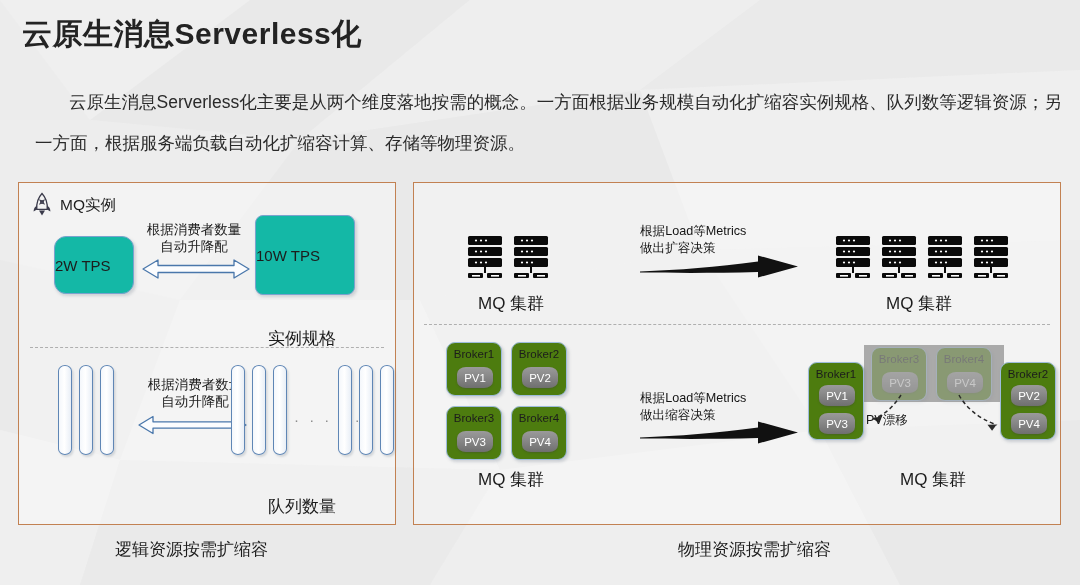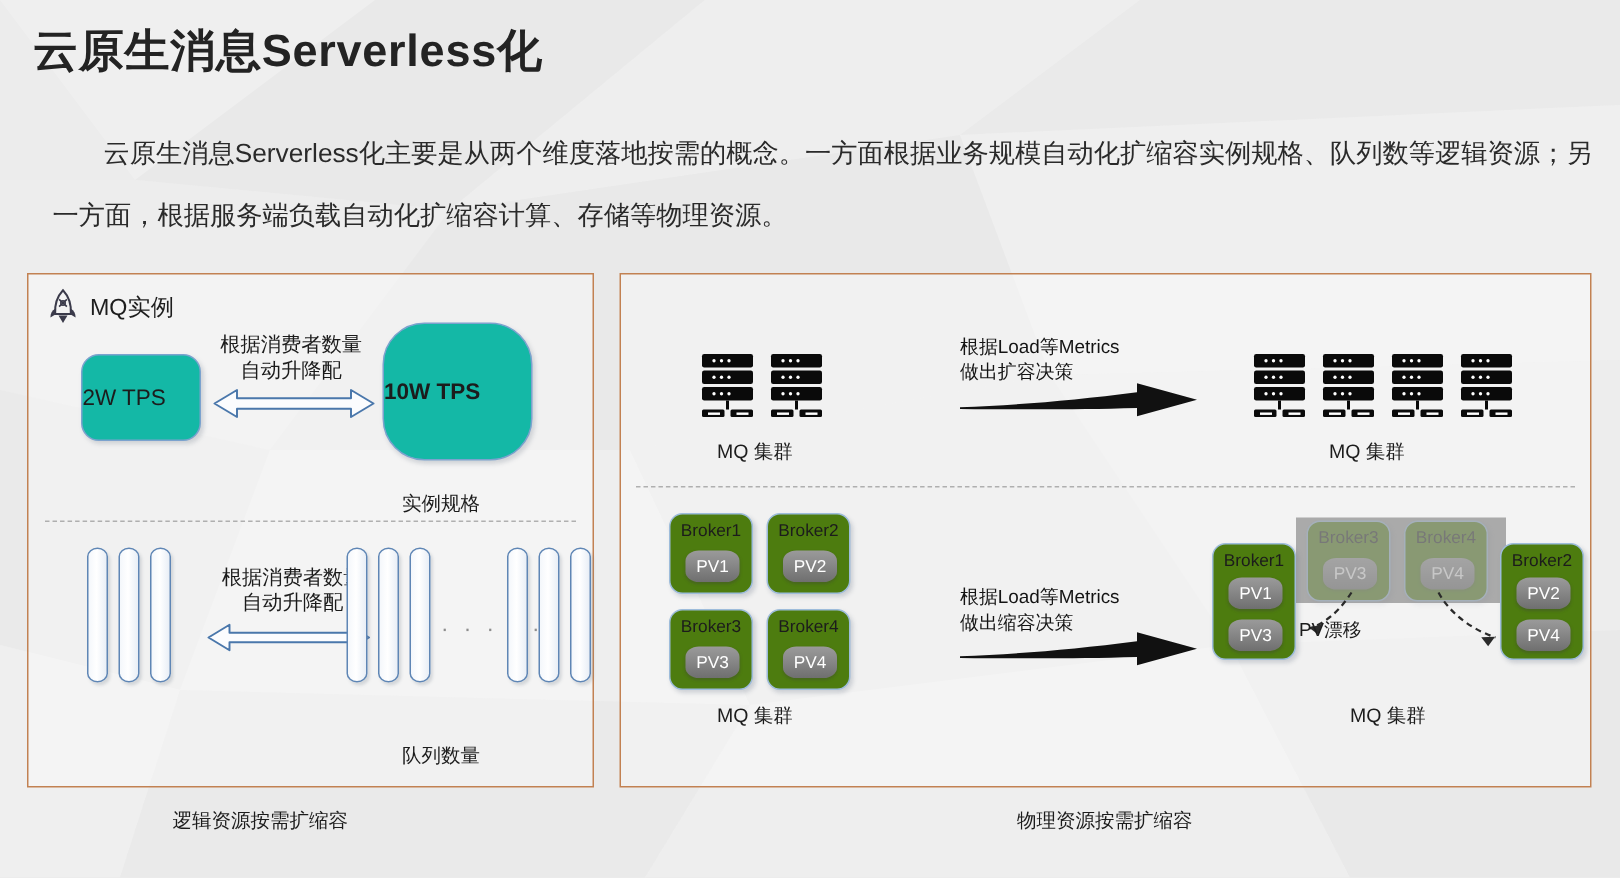--- a/index.html
+++ b/index.html
@@ -31,21 +31,21 @@
     box-sizing:border-box;
   }
   #panel-left{left:18px;top:182px;width:378px;height:343px;}
   #panel-right{left:413px;top:182px;width:648px;height:343px;}
 
   .panel-head{
     position:absolute;display:flex;align-items:center;gap:8px;
     font-size:15.5px;color:#1d1d1d;
   }
   .caption{
-    position:absolute;font-size:13px;color:#1c1c1c;
+    position:absolute;font-size:17px;color:#1c1c1c;
   }
   .sep{
     position:absolute;height:0;border-top:1.6px dashed #9a9a9a;opacity:.75;
   }
 
   
   .rbox{
     position:absolute;box-sizing:border-box;
     background:#14b8a6;border:1.4px solid #7ba2ce;border-radius:12px;
     box-shadow:1.5px 2px 3px rgba(120,130,145,.28);
@@ -133,21 +133,21 @@
         <path d="M7.4 7.6 L12.6 12.4 M12.6 7.6 L7.4 12.4" stroke="#3a3a4a" stroke-width="1.1" fill="none"></path>
         <circle cx="10" cy="10" r="1.5" fill="none" stroke="#3a3a4a" stroke-width="1"></circle>
       </svg>
     </span>
     <span>MQ实例</span>
   </div>
 
   <div class="rbox" style="left:54px;top:236px;width:80px;height:58px;">
     <span>2W TPS</span>
   </div>
-  <div class="rbox" style="left:255px;top:215px;width:100px;height:92px;border-radius:28px;font-weight:bold;">
+  <div class="rbox" style="left:255px;top:215px;width:100px;height:80px;border-radius:8px;">
     <span>10W TPS</span>
   </div>
 
   <div class="lbl" style="left:137px;top:221px;width:114px;">
     <div>根据消费者数量</div>
     <div>自动升降配</div>
   </div>
 
   <svg class="ab" style="left:142px;top:256px;" width="108" height="26">
     <path d="M1,13 L16,4 L16,9.5 L92,9.5 L92,4 L107,13 L92,22 L92,16.5 L16,16.5 L16,22 Z" fill="#fbfcfe" stroke="#4a77ab" stroke-width="1.3" stroke-linejoin="round"></path>

